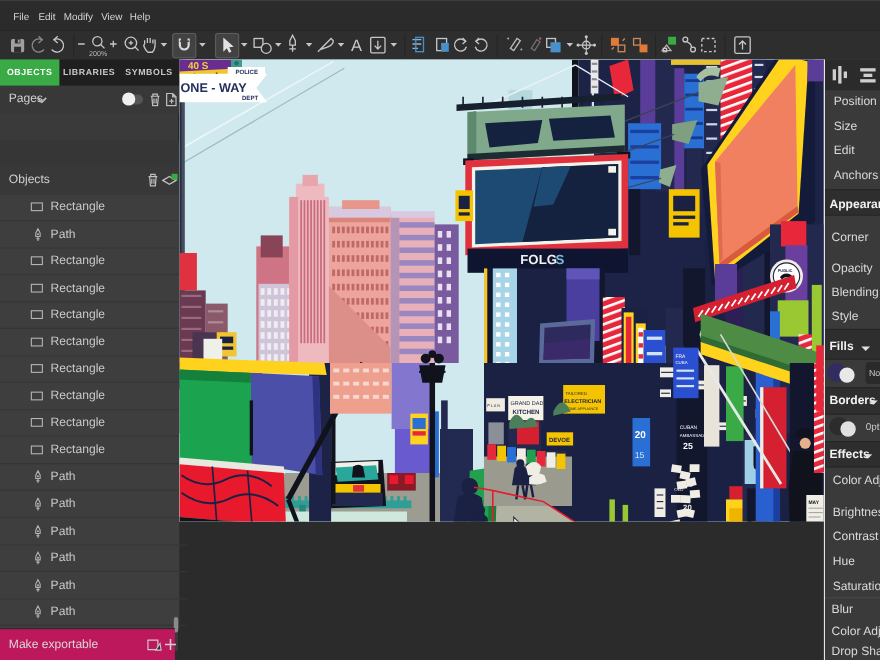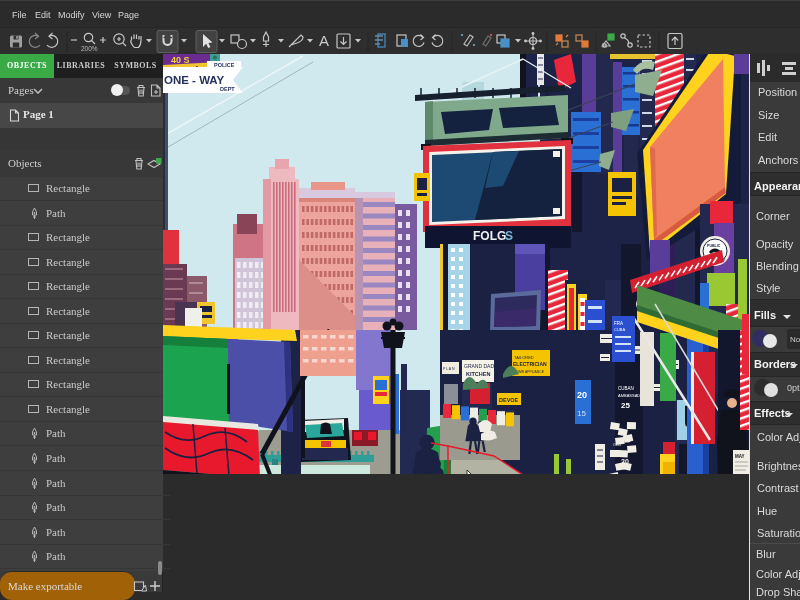--- a/index.html
+++ b/index.html
@@ -11,37 +11,37 @@
   .menubar { position:absolute; left:0; top:0; width:800px; height:27px;
     background:#2b2b2b; border-top:1px solid #3d3d3d; }
   .menubar span { position:absolute; top:9px; font-size:9px; color:#d6d6d6; }
 
   
   .toolbar { position:absolute; left:0; top:27px; width:800px; height:27px;
     background:#2e2e2e; border-top:1px solid #262626; }
 
   
   .lpanel { position:absolute; left:0; top:54px; width:163px; height:546px;
-    background:#3a3a3a; border-right:1px solid #232323;font-family:Liberation Serif, serif; }
+    background:#3a3a3a; border-right:1px solid #232323; }
   .ltabs { position:absolute; left:0; top:0; width:163px; height:24px; background:#1f1f1f; }
   .ltab { position:absolute; top:0; height:24px; font-size:8px; font-weight:bold;
     color:#c9c9c9; letter-spacing:.5px; line-height:24px; text-align:center; }
   .ltab.active { background:#3aaa47; color:#fff; }
   .prow { position:absolute; left:0; top:24px; width:179px; height:25px; background:#383838; }
   .prow .lbl { position:absolute; left:8px; top:6px; font-size:11px; color:#cfcfcf; }
   .pagerow { position:absolute; left:0; top:49px; width:163px; height:25px; background:#474747; }
   .pagerow .lbl { position:absolute; left:23px; top:5px; font-size:11px; color:#e6e6e6; font-weight:bold; }
   .lgap { position:absolute; left:0; top:74px; width:163px; height:22px; background:#363636; }
   .objhead { position:absolute; left:0; top:96px; width:163px; height:27px; background:#383838; }
   .objhead .lbl { position:absolute; left:8px; top:7px; font-size:11px; color:#cfcfcf; }
   .objlist { position:absolute; left:0; top:123px; width:163px; height:394px; background:#3e3e3e; }
   .orow { position:absolute; left:0; width:170px; height:24px; border-bottom:1px solid #363636; }
   .orow .txt { position:absolute; left:46px; top:5px; font-size:11px; color:#c9c9c9; }
   .orow .ric { position:absolute; left:28px; top:7px; width:11px; height:8px; border:1px solid #b5b5b5; }
-  .exportbar { position:absolute; left:0; top:517px; width:135px; height:29px; background:#a16207; border-top:1px solid #2a2a2a;border-radius:12px; }
+  .exportbar { position:absolute; left:0; top:517px; width:159px; height:29px; background:#be185d; border-top:1px solid #2a2a2a; }
   .exportbar .lbl { position:absolute; left:8px; top:8px; font-size:11px; color:#d8d8d8; }
 
   
   .rpanel { position:absolute; left:749px; top:54px; width:51px; height:546px;
     background:#3a3a3a; border-left:1px solid #e5e5e5; overflow:hidden; }
   .rtop { position:absolute; left:0; top:0; width:51px; height:28px; background:#2b2b2b; }
   .rtx { position:absolute; font-size:11px; color:#dadada; white-space:nowrap; z-index:2; }
   .rtxh { position:absolute; font-size:11px; color:#f2f2f2; font-weight:bold; white-space:nowrap; z-index:2; }
   .rhd { position:absolute; left:0; width:51px; background:#2e2e2e; z-index:1;
     border-top:1px solid #262626; border-bottom:1px solid #262626; }
@@ -51,21 +51,21 @@
 </style>
 </head>
 <body>
 <div class="app">
 
   <div class="menubar">
     <span style="left:12px">File</span>
     <span style="left:35px">Edit</span>
     <span style="left:58px">Modify</span>
     <span style="left:92px">View</span>
-    <span style="left:118px">Page</span>
+    <span style="left:118px">Help</span>
   </div>
 
   <div class="toolbar" id="toolbar">
   <svg width="800" height="27" style="position:absolute;left:0;top:0">
     <g stroke="#c6c6c6" fill="none" stroke-width="1.2">
 
       <rect x="10" y="7.5" width="12" height="12" rx="1.5" fill="#a0a0a0" stroke="none"></rect>
       <rect x="13.5" y="7.5" width="5" height="4" fill="#2e2e2e" stroke="none"></rect>
       <rect x="16.2" y="8" width="1.6" height="2.8" fill="#a0a0a0" stroke="none"></rect>
       <rect x="12.8" y="14.5" width="6.4" height="5" fill="#2e2e2e" stroke="none"></rect>
@@ -175,26 +175,20 @@
         </svg>
       <span style="position:absolute;left:112px;top:8px;width:18px;height:9px;background:#555;border-radius:5px"></span>
       <span style="position:absolute;left:111px;top:6px;width:12px;height:12px;background:#f0f0f0;border-radius:50%"></span>
       <svg width="12" height="13" style="position:absolute;left:135px;top:6px">
           <path d="M2 3.5 H10 M4 3 V1.5 H8 V3 M3 3.5 L3.8 12 H8.2 L9 3.5 M5 5.5 V10 M7 5.5 V10" fill="none" stroke="#c0c0c0" stroke-width="1.1"></path>
         </svg>
       <svg width="13" height="13" style="position:absolute;left:149px;top:6px">
           <path d="M2.5 1 H8 L11 4 V12 H2.5 Z M8 1 V4 H11" fill="none" stroke="#c0c0c0" stroke-width="1.1"></path>
           <path d="M5 8 H9 M7 6 V10" stroke="#c0c0c0" stroke-width="1.1"></path>
         </svg>
-    </div>
-    <div class="pagerow">
-      <svg width="11" height="13" style="position:absolute;left:9px;top:6px">
-          <path d="M1.5 1 H6.5 L9.5 4 V12 H1.5 Z M6.5 1 V4 H9.5" fill="none" stroke="#d8d8d8" stroke-width="1.1"></path>
-        </svg>
-      <span class="lbl">Page 1</span>
     </div>
     <div class="lgap"></div>
     <div class="objhead">
       <span class="lbl">Objects</span>
       <svg width="12" height="13" style="position:absolute;left:133px;top:7px">
           <path d="M2 3.5 H10 M4 3 V1.5 H8 V3 M3 3.5 L3.8 12 H8.2 L9 3.5 M5 5.5 V10 M7 5.5 V10" fill="none" stroke="#c0c0c0" stroke-width="1.1"></path>
         </svg>
       <svg width="15" height="14" style="position:absolute;left:147px;top:7px">
           <path d="M1 7 L7 3.5 L13 7 L7 10.5 Z" fill="none" stroke="#c0c0c0" stroke-width="1.2"></path>
           <rect x="9" y="1" width="5.5" height="5.5" fill="#3aaa47"></rect>

